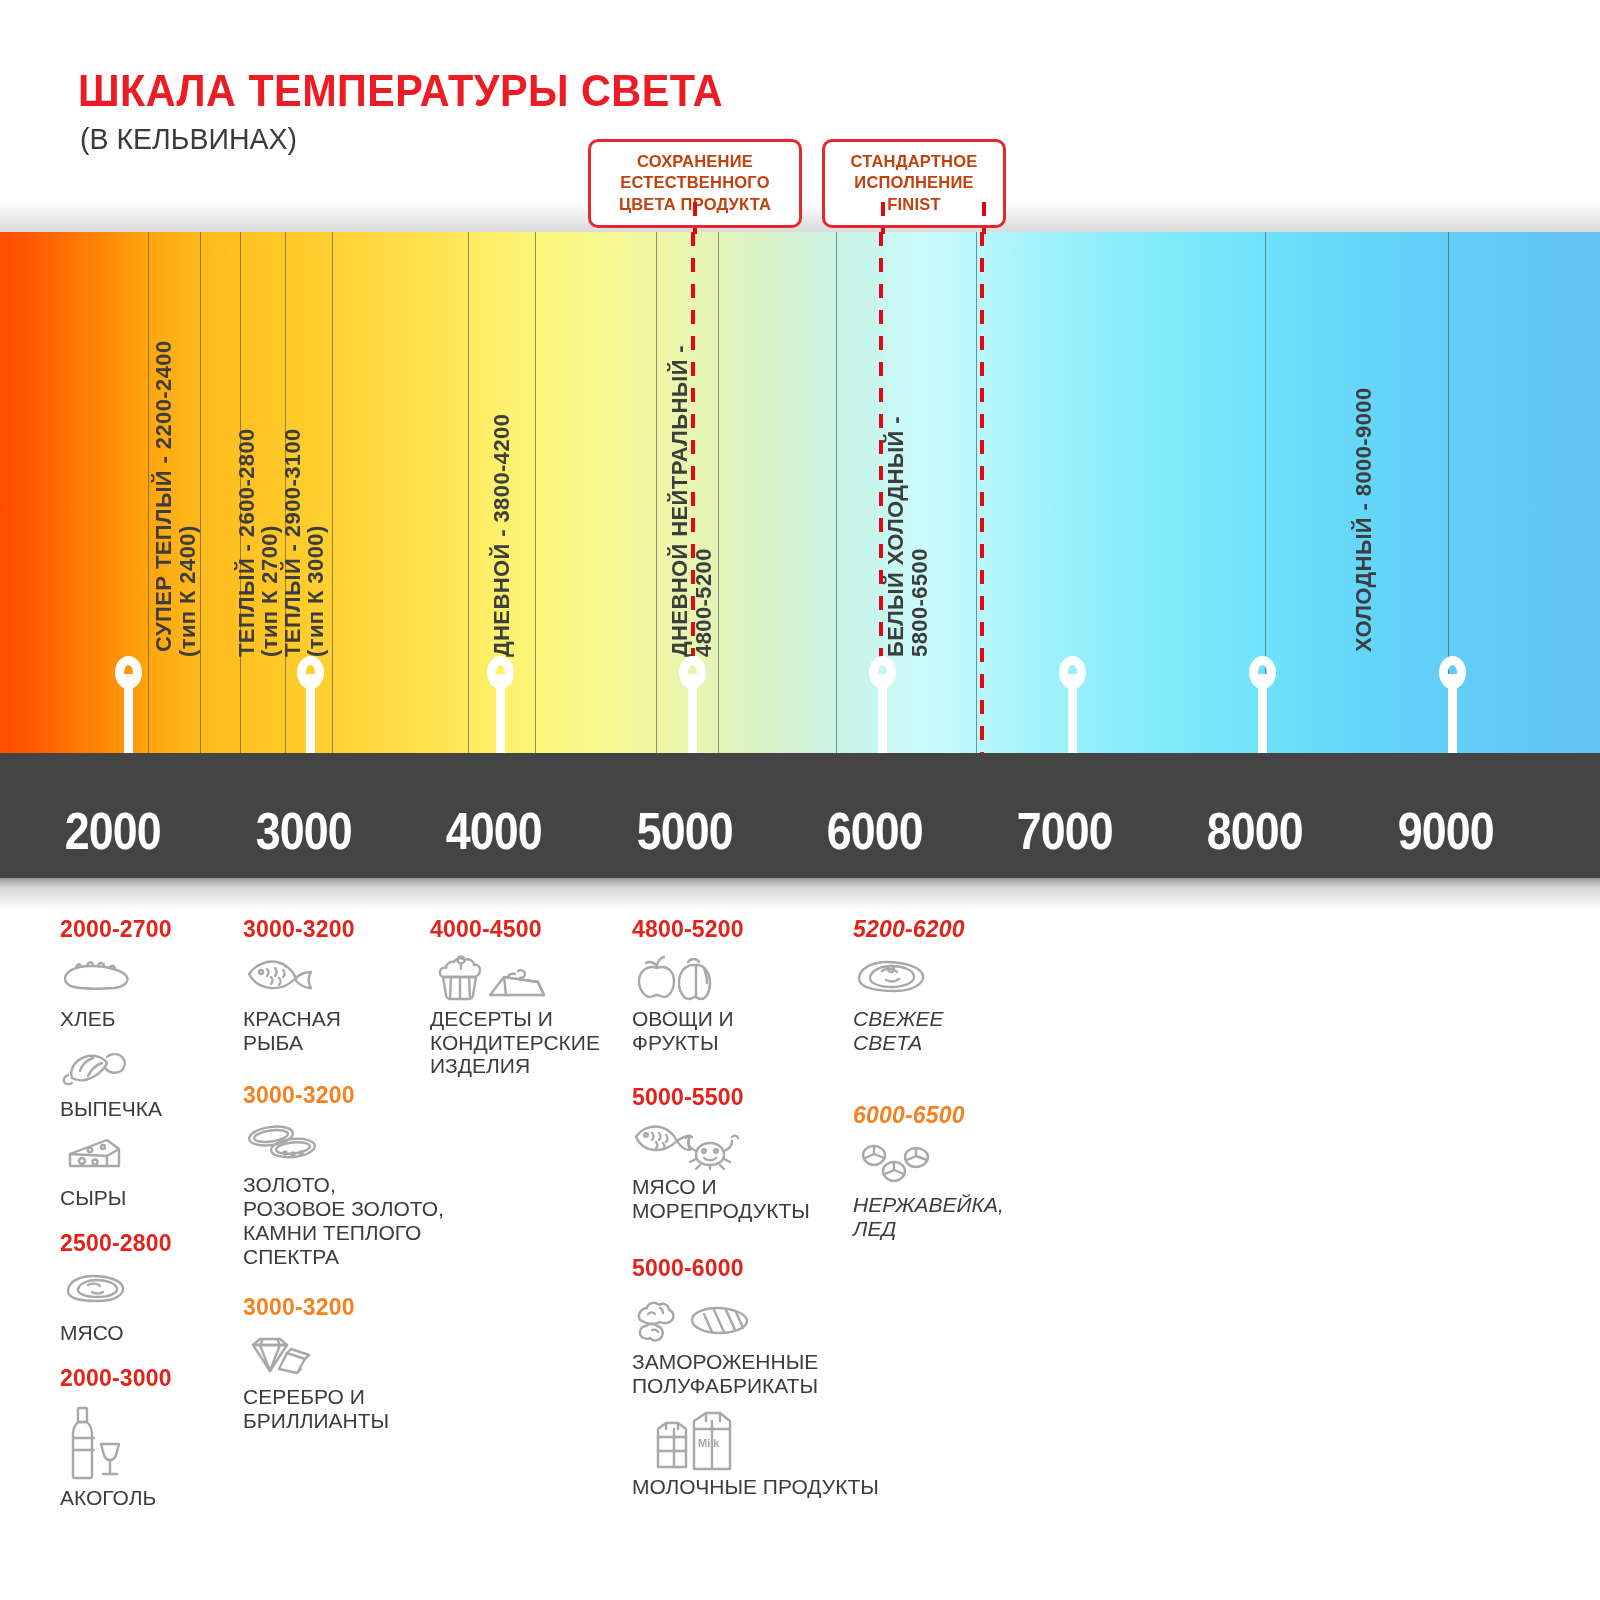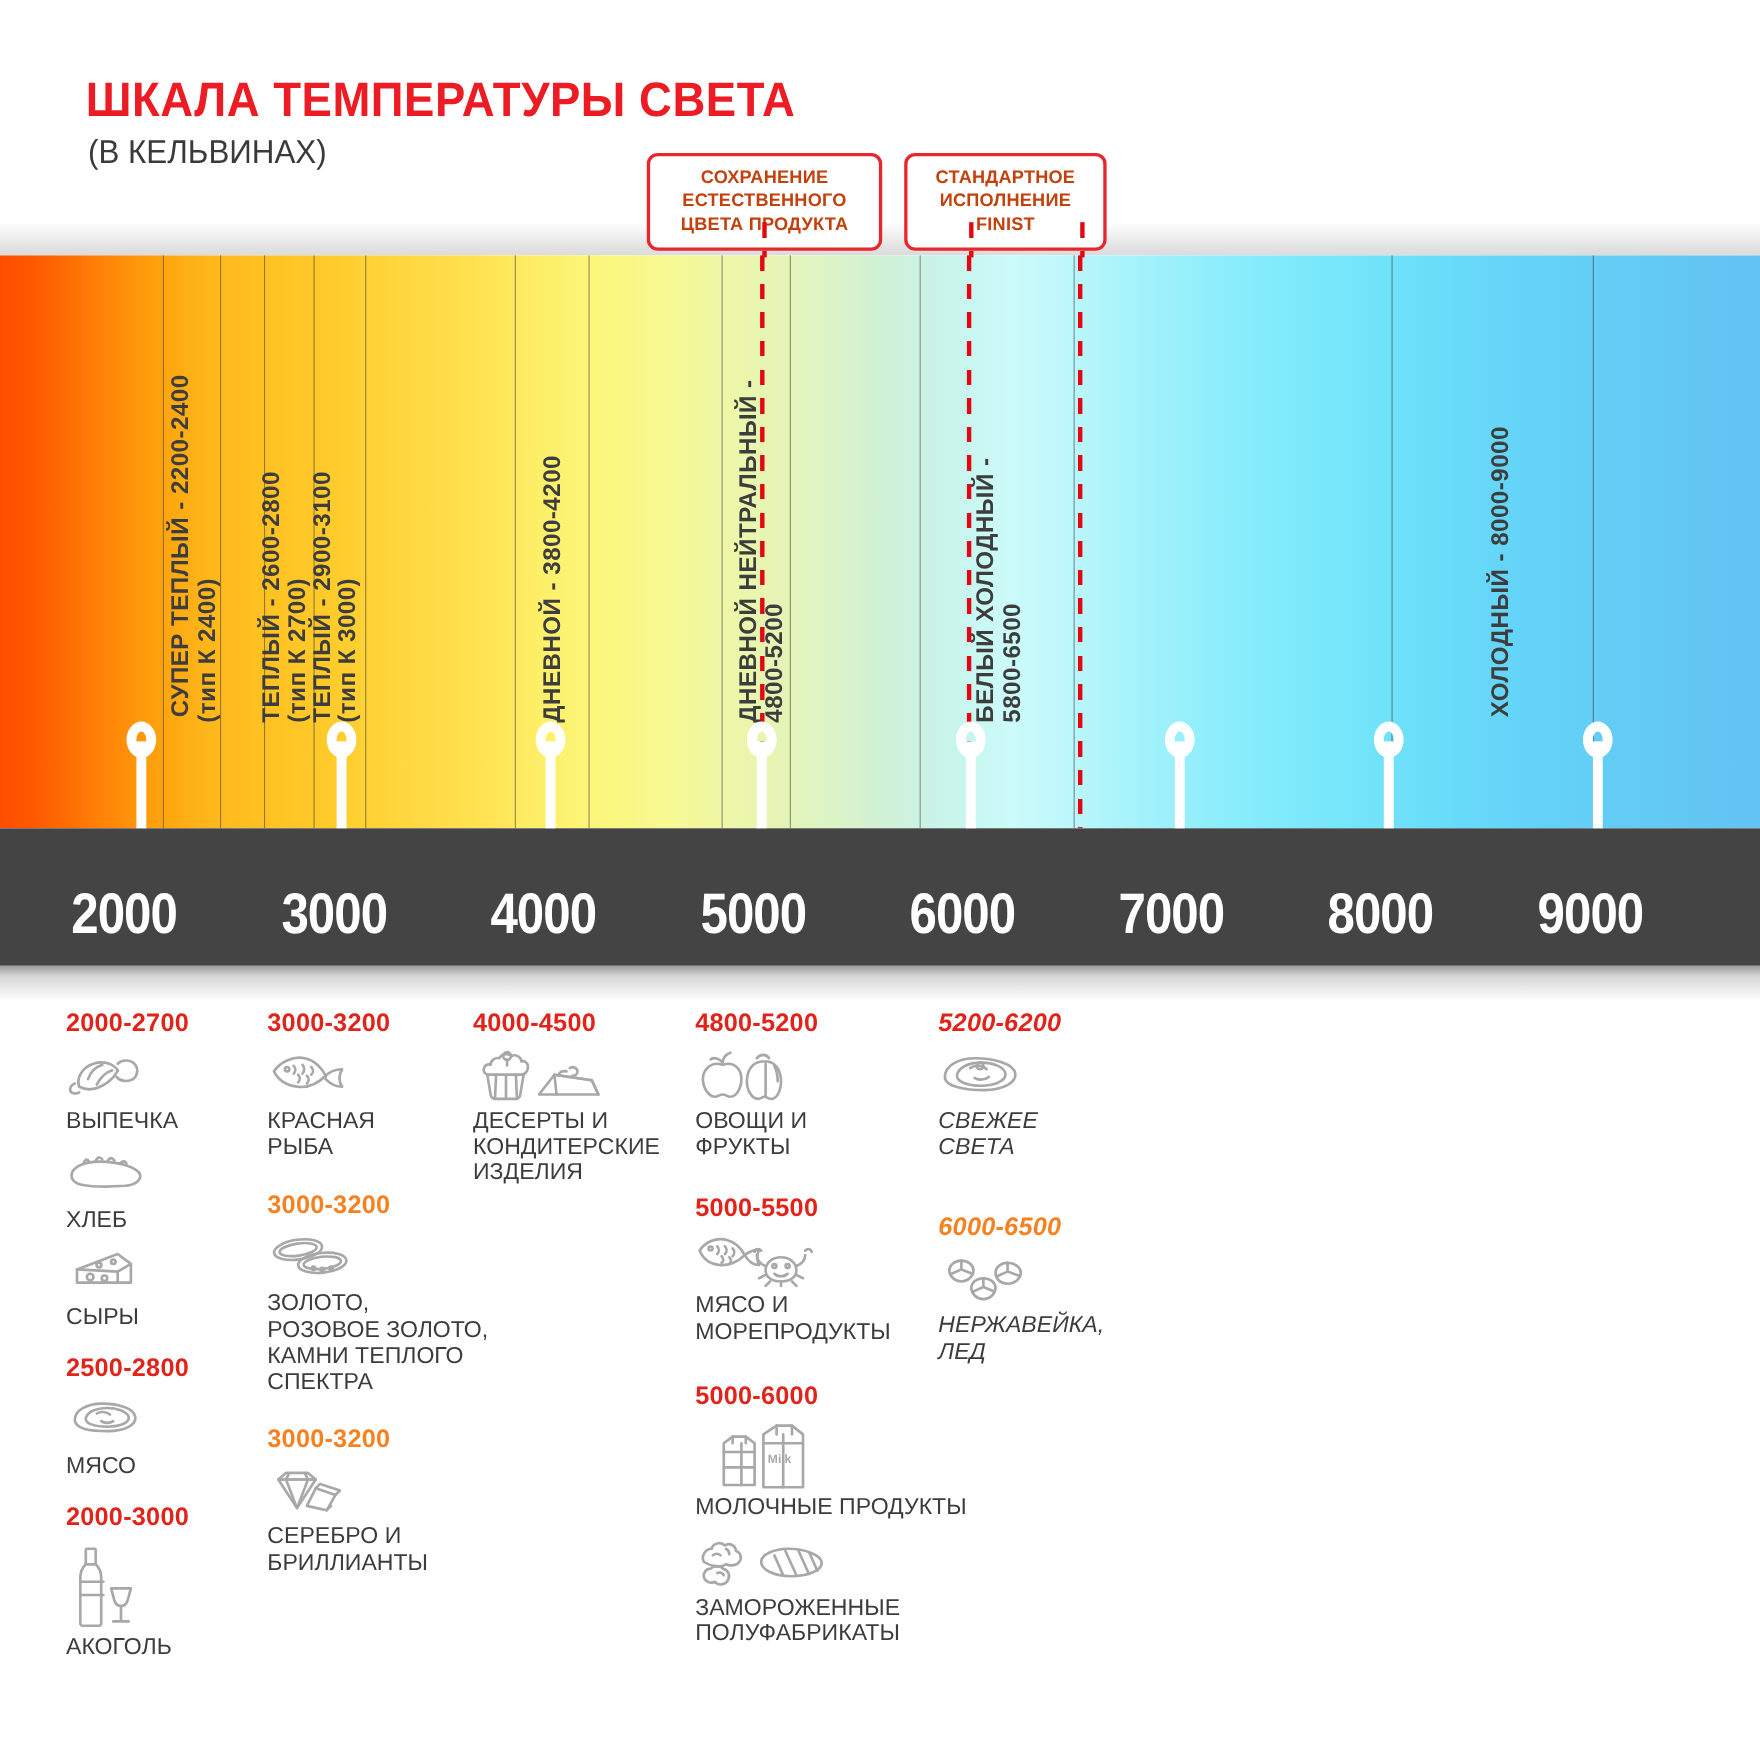--- a/index.html
+++ b/index.html
@@ -273,42 +273,42 @@
   </div>
   <div class="bottom-shadow"></div>
 
   <div id="legend">
 
     <div class="col" style="left:60px; width:175px;">
       <div class="grp">
         <div class="grp-head c-red">2000-2700</div>
         <div class="item">
           <span class="ico">
+            <svg width="72" height="40" viewBox="0 0 72 40">
+                <g fill="none" stroke="#a8a8a8" stroke-width="2.4" stroke-linecap="round" stroke-linejoin="round">
+                  <path d="M5 24c0-7 9-13 26-13s33 5 36 11c2 5-3 10-13 11-14 1-30 1-40-1-6-1-9-5-9-8z"></path>
+                  <path d="M16 13c1-4 3-5 5-2M27 11c1-4 4-5 6-2M38 11c1-4 4-4 6-1M49 13c2-3 5-3 6 0"></path>
+                </g>
+              </svg>
+          </span>
+          <div class="lab">ХЛЕБ</div>
+        </div>
+        <div class="item">
+          <span class="ico">
             <svg width="72" height="42" viewBox="0 0 72 42">
                 <g fill="none" stroke="#a8a8a8" stroke-width="2.4" stroke-linecap="round" stroke-linejoin="round">
                   <path d="M12 33c-3-8 3-18 13-21 9-3 18 0 22 6"></path>
                   <path d="M12 33c6 3 14 3 21-1 8-4 13-11 14-14"></path>
                   <path d="M20 26c2-6 7-11 13-13M28 31c3-6 8-11 14-13"></path>
                   <path d="M47 12c4-4 12-4 16 1 3 4 2 10-2 13-5 3-12 2-15-2"></path>
                   <path d="M8 30c-3 1-5 4-4 7 1 2 5 3 8 1"></path>
                 </g>
               </svg>
           </span>
           <div class="lab">ВЫПЕЧКА</div>
-        </div>
-        <div class="item">
-          <span class="ico">
-            <svg width="72" height="40" viewBox="0 0 72 40">
-                <g fill="none" stroke="#a8a8a8" stroke-width="2.4" stroke-linecap="round" stroke-linejoin="round">
-                  <path d="M5 24c0-7 9-13 26-13s33 5 36 11c2 5-3 10-13 11-14 1-30 1-40-1-6-1-9-5-9-8z"></path>
-                  <path d="M16 13c1-4 3-5 5-2M27 11c1-4 4-5 6-2M38 11c1-4 4-4 6-1M49 13c2-3 5-3 6 0"></path>
-                </g>
-              </svg>
-          </span>
-          <div class="lab">ХЛЕБ</div>
         </div>
         <div class="item">
           <span class="ico">
             <svg width="72" height="42" viewBox="0 0 72 42">
                 <g fill="none" stroke="#a8a8a8" stroke-width="2.4" stroke-linecap="round" stroke-linejoin="round">
                   <path d="M10 32V20L47 6l12 9v17z"></path>
                   <path d="M10 20l37 2v10M47 22l12-7"></path>
                   <circle cx="22" cy="27" r="3"></circle>
                   <circle cx="35" cy="28" r="2.5"></circle>
                   <circle cx="30" cy="16" r="2.2"></circle>
@@ -480,50 +480,50 @@
                 </g>
               </svg>
           </span>
           <div class="lab">МЯСО И
 МОРЕПРОДУКТЫ</div>
         </div>
       </div>
 
       <div class="grp" style="margin-top:32px; width:300px;">
         <div class="grp-head c-red">5000-6000</div>
-        <div class="item" style="margin-left:10px;">
-          <span class="ico" style="height:60px;">
-            <svg width="110" height="60" viewBox="0 0 110 60">
-                <g fill="none" stroke="#a8a8a8" stroke-width="2.4" stroke-linecap="round" stroke-linejoin="round">
-                  <path d="M16 18l8-6h12l8 6v38H16z"></path>
-                  <path d="M24 12v6M36 12v6M16 26h28M16 40h28M32 18v38"></path>
-                  <path d="M52 10l12-8h14l10 8v48H52z"></path>
-                  <path d="M64 2v8M78 2v8M52 18h36M70 10v48"></path>
-                  <text x="56" y="36" font-family="Liberation Sans, sans-serif" font-size="11" font-weight="bold" fill="#a8a8a8" stroke="none">Milk</text>
-                </g>
-              </svg>
-          </span>
-          <div class="lab" style="margin-left:-10px;">МОЛОЧНЫЕ ПРОДУКТЫ</div>
-        </div>
         <div class="item" style="margin-top:16px;">
           <span class="ico">
             <svg width="120" height="48" viewBox="0 0 120 48">
                 <g fill="none" stroke="#a8a8a8" stroke-width="2.4" stroke-linecap="round" stroke-linejoin="round">
                   <path d="M8 22c-3-5 1-12 7-12 1-5 8-7 12-3 4-3 10 0 10 5 4 1 6 6 3 10-2 3-8 4-12 2-4 3-12 3-20-2z"></path>
                   <path d="M16 16c2-2 5-2 7 0M28 10c2 1 3 3 3 5"></path>
                   <path d="M14 28c-4 0-7 4-6 8 1 4 6 6 10 4 3 4 10 3 12-2 2-4 0-9-5-10-2-3-8-3-11 0z"></path>
                   <path d="M20 32c2-1 5 0 6 2"></path>
                   <path d="M60 22c0-7 12-12 25-12s30 5 30 13c0 7-13 12-28 12s-27-6-27-13z"></path>
                   <path d="M72 16l8 18M82 12l10 22M94 12l9 20M104 14l7 16"></path>
                 </g>
               </svg>
           </span>
           <div class="lab">ЗАМОРОЖЕННЫЕ
 ПОЛУФАБРИКАТЫ</div>
         </div>
+        <div class="item" style="margin-left:10px;">
+          <span class="ico" style="height:60px;">
+            <svg width="110" height="60" viewBox="0 0 110 60">
+                <g fill="none" stroke="#a8a8a8" stroke-width="2.4" stroke-linecap="round" stroke-linejoin="round">
+                  <path d="M16 18l8-6h12l8 6v38H16z"></path>
+                  <path d="M24 12v6M36 12v6M16 26h28M16 40h28M32 18v38"></path>
+                  <path d="M52 10l12-8h14l10 8v48H52z"></path>
+                  <path d="M64 2v8M78 2v8M52 18h36M70 10v48"></path>
+                  <text x="56" y="36" font-family="Liberation Sans, sans-serif" font-size="11" font-weight="bold" fill="#a8a8a8" stroke="none">Milk</text>
+                </g>
+              </svg>
+          </span>
+          <div class="lab" style="margin-left:-10px;">МОЛОЧНЫЕ ПРОДУКТЫ</div>
+        </div>
       </div>
     </div>
 
     <div class="col" style="left:853px; width:190px;font-style:italic;">
       <div class="grp">
         <div class="grp-head c-red">5200-6200</div>
         <div class="item">
           <span class="ico">
             <svg width="80" height="42" viewBox="0 0 80 42">
                 <g fill="none" stroke="#a8a8a8" stroke-width="2.4" stroke-linecap="round" stroke-linejoin="round">

